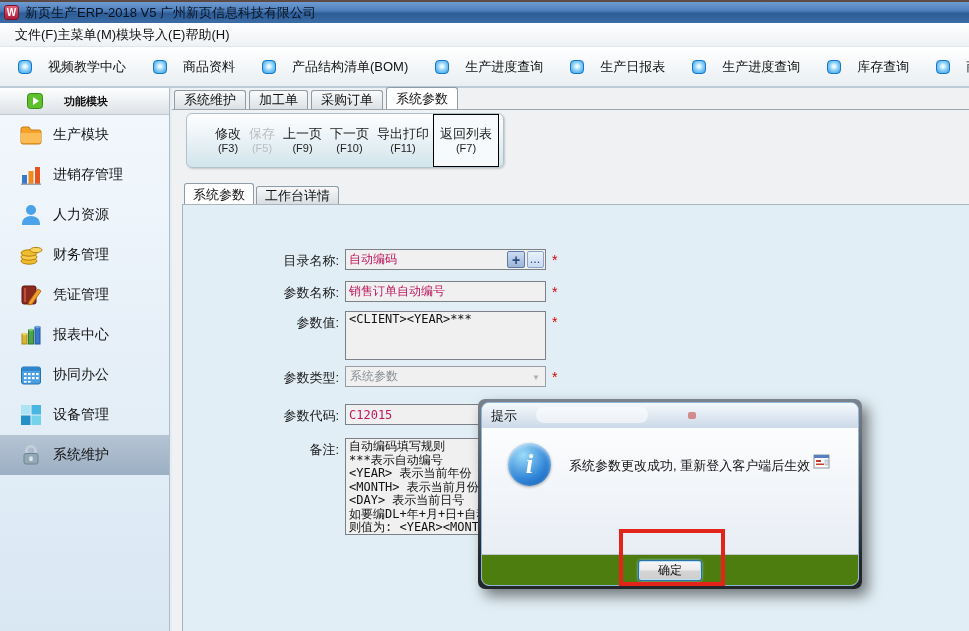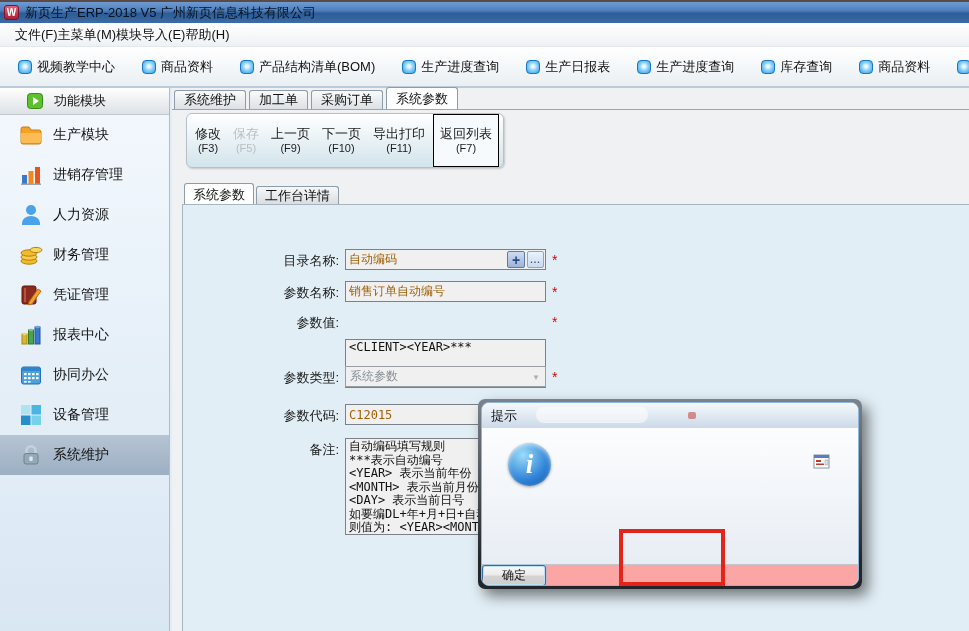--- a/index.html
+++ b/index.html
@@ -29,36 +29,36 @@
     font-size:13px; border-bottom:1px solid #e3e7ea;
   }
   .menu-item{ cursor:default; }
   
   .quickbar{
     height:41px; background:linear-gradient(#ffffff,#e9eff3);
     border-bottom:2px solid #bccbd9;
     display:flex; align-items:center; padding-left:10px; gap:19px;
     white-space:nowrap; overflow:hidden; font-size:13px;
   }
-  .qitem{ display:flex; align-items:center; gap:5px; flex:none;padding-left:8px; }
+  .qitem{ display:flex; align-items:center; gap:16px; flex:none;padding-left:8px; }
   .qicon{
     width:14px;height:14px;border-radius:4px;border:1px solid #1478c8;
     background:radial-gradient(circle at 50% 45%, #e8f8ff 15%, #8fd2f8 45%, #39a0e8 95%);
     flex:none;
   }
   
   .sidebar{
     position:absolute; top:88px; left:0; width:170px; bottom:0;
     background:linear-gradient(#f3f8fd,#d9e7f3);
     border-right:1px solid #aebdca;
   }
   .sb-header{
     height:27px; background:linear-gradient(#fefefe,#dde2e6);
     border-bottom:1px solid #c2c8ce;
-    display:flex; align-items:center; padding-left:27px; gap:11px; font-size:13px;
+    display:flex; align-items:center; padding-left:27px; gap:21px; font-size:11px;font-weight:bold;
   }
   .sb-item{
     height:40px; display:flex; align-items:center; padding-left:18px; gap:9px;
     font-size:14px; color:#141414;
   }
   .sb-item.selected{ background:linear-gradient(#b6c4d4,#9cafc3); }
   .sb-ico{ width:26px;height:26px;flex:none; display:flex;align-items:center;justify-content:center;}
   
   .main{ position:absolute; top:88px; left:172px; right:0; bottom:0; background:#eff1f3; }
   .tabs{ display:flex; align-items:flex-end; height:22px; padding-left:2px;
@@ -67,42 +67,42 @@
     height:19px; padding:0 9px; display:flex; align-items:center; font-size:13px;
     background:linear-gradient(#f9fafb,#dce1e5); border:1px solid #8e9ca8; border-bottom:none;
     border-radius:3px 3px 0 0; margin-right:3px;
   }
   .tab.active{ background:#fff; height:22px; }
   .action-panel{
     position:absolute; left:14px; top:25px; width:318px; height:55px;
     border:1px solid #b2c2ca; border-radius:6px;
     background:linear-gradient(#ffffff,#d2e4ec);
     box-shadow:1px 1px 2px rgba(0,0,0,.18);
-    display:flex; align-items:center; justify-content:space-between; padding:0 4px;
+    display:flex; align-items:center; justify-content:flex-end; padding:0 4px;
   }
   .abtn{ text-align:center; font-size:13px; line-height:1.2; color:#1c1c1c; padding:8px 4px; }
   .abtn .key{ font-size:11px; display:block; }
   .abtn.disabled{ color:#b9bec0; }
   .abtn.focused{ border:1px solid #000; padding:11px 6px; background:#f6fafc; }
   .subtabs{ position:absolute; left:12px; top:95px; display:flex; align-items:flex-end; height:22px; }
   .subtab{
     height:19px; padding:0 8px; display:flex; align-items:center; font-size:13px;
     background:linear-gradient(#f6f8f9,#d8dde1); border:1px solid #8e9ca8; border-bottom:none;
     border-radius:3px 3px 0 0; margin-right:2px;
   }
   .subtab.active{ background:#fff; height:22px; }
   .form-panel{
     position:absolute; left:10px; top:116px; right:0; bottom:0;
     background:#e1eef5; border:1px solid #a9b5bd; border-right:none; border-bottom:none;
   }
   .frow{ position:absolute; left:60px; display:flex; align-items:flex-start; gap:6px; }
   .flabel{ width:96px; text-align:right; font-size:13px; padding-top:3px; color:#1a1a1a; }
   .tbox{
     width:201px; height:21px; background:#f0f0f0; border:1px solid #7b8187;
-    font:12px "DejaVu Sans Mono",monospace; padding:0 3px; color:#a16207;
+    font:12px "DejaVu Sans Mono",monospace; padding:0 3px; color:#be185d;
   }
   .tbox-wrap{ position:relative; width:201px; }
   .tbox-wrap .tbox{ width:201px; padding-right:40px; }
   .mini-btn{
     position:absolute; top:2px; height:17px; font:bold 11px "Liberation Sans",sans-serif;
     display:flex; align-items:center; justify-content:center; border-radius:2px;
   }
   .plus-btn{ right:21px; width:18px; background:linear-gradient(#cddcf2,#9db4d8); border:1px solid #5e7aa8; color:#2a4a85; font-size:14px;}
   .dots-btn{ right:2px; width:17px; background:linear-gradient(#eaf2fc,#c9daf0); border:1px solid #8ca4c6; color:#33517f; letter-spacing:1px; font-size:9px;}
   .multiline{
@@ -139,22 +139,22 @@
   .info-icon{
     position:absolute; left:26px; top:15px; width:43px; height:43px; border-radius:50%;
     background:radial-gradient(circle at 35% 28%, #9bdcfa, #2f83d6 60%, #1153a6);
     color:#fff; display:flex; align-items:center; justify-content:center;
     font:italic bold 27px "Liberation Serif","DejaVu Serif",serif;
     box-shadow:inset 0 2px 4px rgba(255,255,255,.65), 0 1px 3px rgba(0,0,0,.35);
   }
   .dlg-msg{ position:absolute; left:87px; top:29px; font-size:13px; color:#101010; }
   .report-icon{ position:absolute; right:27px; top:26px; }
   .dlg-footer{
-    height:21px; flex:none; background:#fca5a5; border-top:1px solid #c3c7cd;
-    display:flex; align-items:center; justify-content:flex-start;
+    height:31px; flex:none; background:#4d7c0f; border-top:1px solid #c3c7cd;
+    display:flex; align-items:center; justify-content:center;
   }
   .ok-btn{
     width:64px; height:21px; border:1px solid #2f6fa8; border-radius:3px;
     background:linear-gradient(#f7f7f7,#ececec 45%,#d4d4d4 55%,#cecece);
     box-shadow:inset 0 0 0 1px #b9e1f8, 0 0 3px #86c6ea;
     font-size:12px; display:flex; align-items:center; justify-content:center; color:#111;
   }
   .red-annotation{
     position:absolute; left:619px; top:529px; width:106px; height:57px;
     border:4px solid #e2241a; z-index:40;
@@ -396,21 +396,21 @@
     </div>
 
     <div class="frow" style="top:76px">
       <div class="flabel">参数名称:</div>
       <input class="tbox" type="text" value="销售订单自动编号" style="">
       <div class="req">*</div>
     </div>
 
     <div class="frow" style="top:106px">
       <div class="flabel">参数值:</div>
-      <textarea class="multiline" style="height: 49px; margin-top: 28px;">&lt;CLIENT&gt;&lt;YEAR&gt;***</textarea>
+      <textarea class="multiline" style="height: 49px;">&lt;CLIENT&gt;&lt;YEAR&gt;***</textarea>
       <div class="req">*</div>
     </div>
 
     <div class="frow" style="top:161px">
       <div class="flabel">参数类型:</div>
       <div class="selbox">
         <span>系统参数</span>
         <span class="arrow">▼</span>
       </div>
       <div class="req">*</div>
@@ -437,20 +437,21 @@
 
 <div class="dialog">
   <div class="dlg-inner">
     <div class="dlg-title">
       <span>提示</span>
       <span class="dlg-blur"></span>
       <span class="dlg-reddot"></span>
     </div>
     <div class="dlg-body">
       <div class="info-icon">i</div>
+      <div class="dlg-msg">系统参数更改成功, 重新登入客户端后生效</div>
       <span class="report-icon">
         <svg width="18" height="16" viewBox="0 0 18 16">
             <rect x="1" y="1" width="15" height="13" fill="#fff" stroke="#8a93a0"></rect>
             <rect x="1" y="1" width="15" height="3" fill="#5a7fc0"></rect>
             <rect x="3" y="6" width="5" height="2" fill="#c23a2a"></rect>
             <rect x="3" y="9.5" width="8" height="1.5" fill="#c23a2a"></rect>
             <rect x="12" y="6" width="3" height="5" fill="#dde4ee" stroke="#8a93a0" stroke-width="0.5"></rect>
           </svg>
       </span>
     </div>

